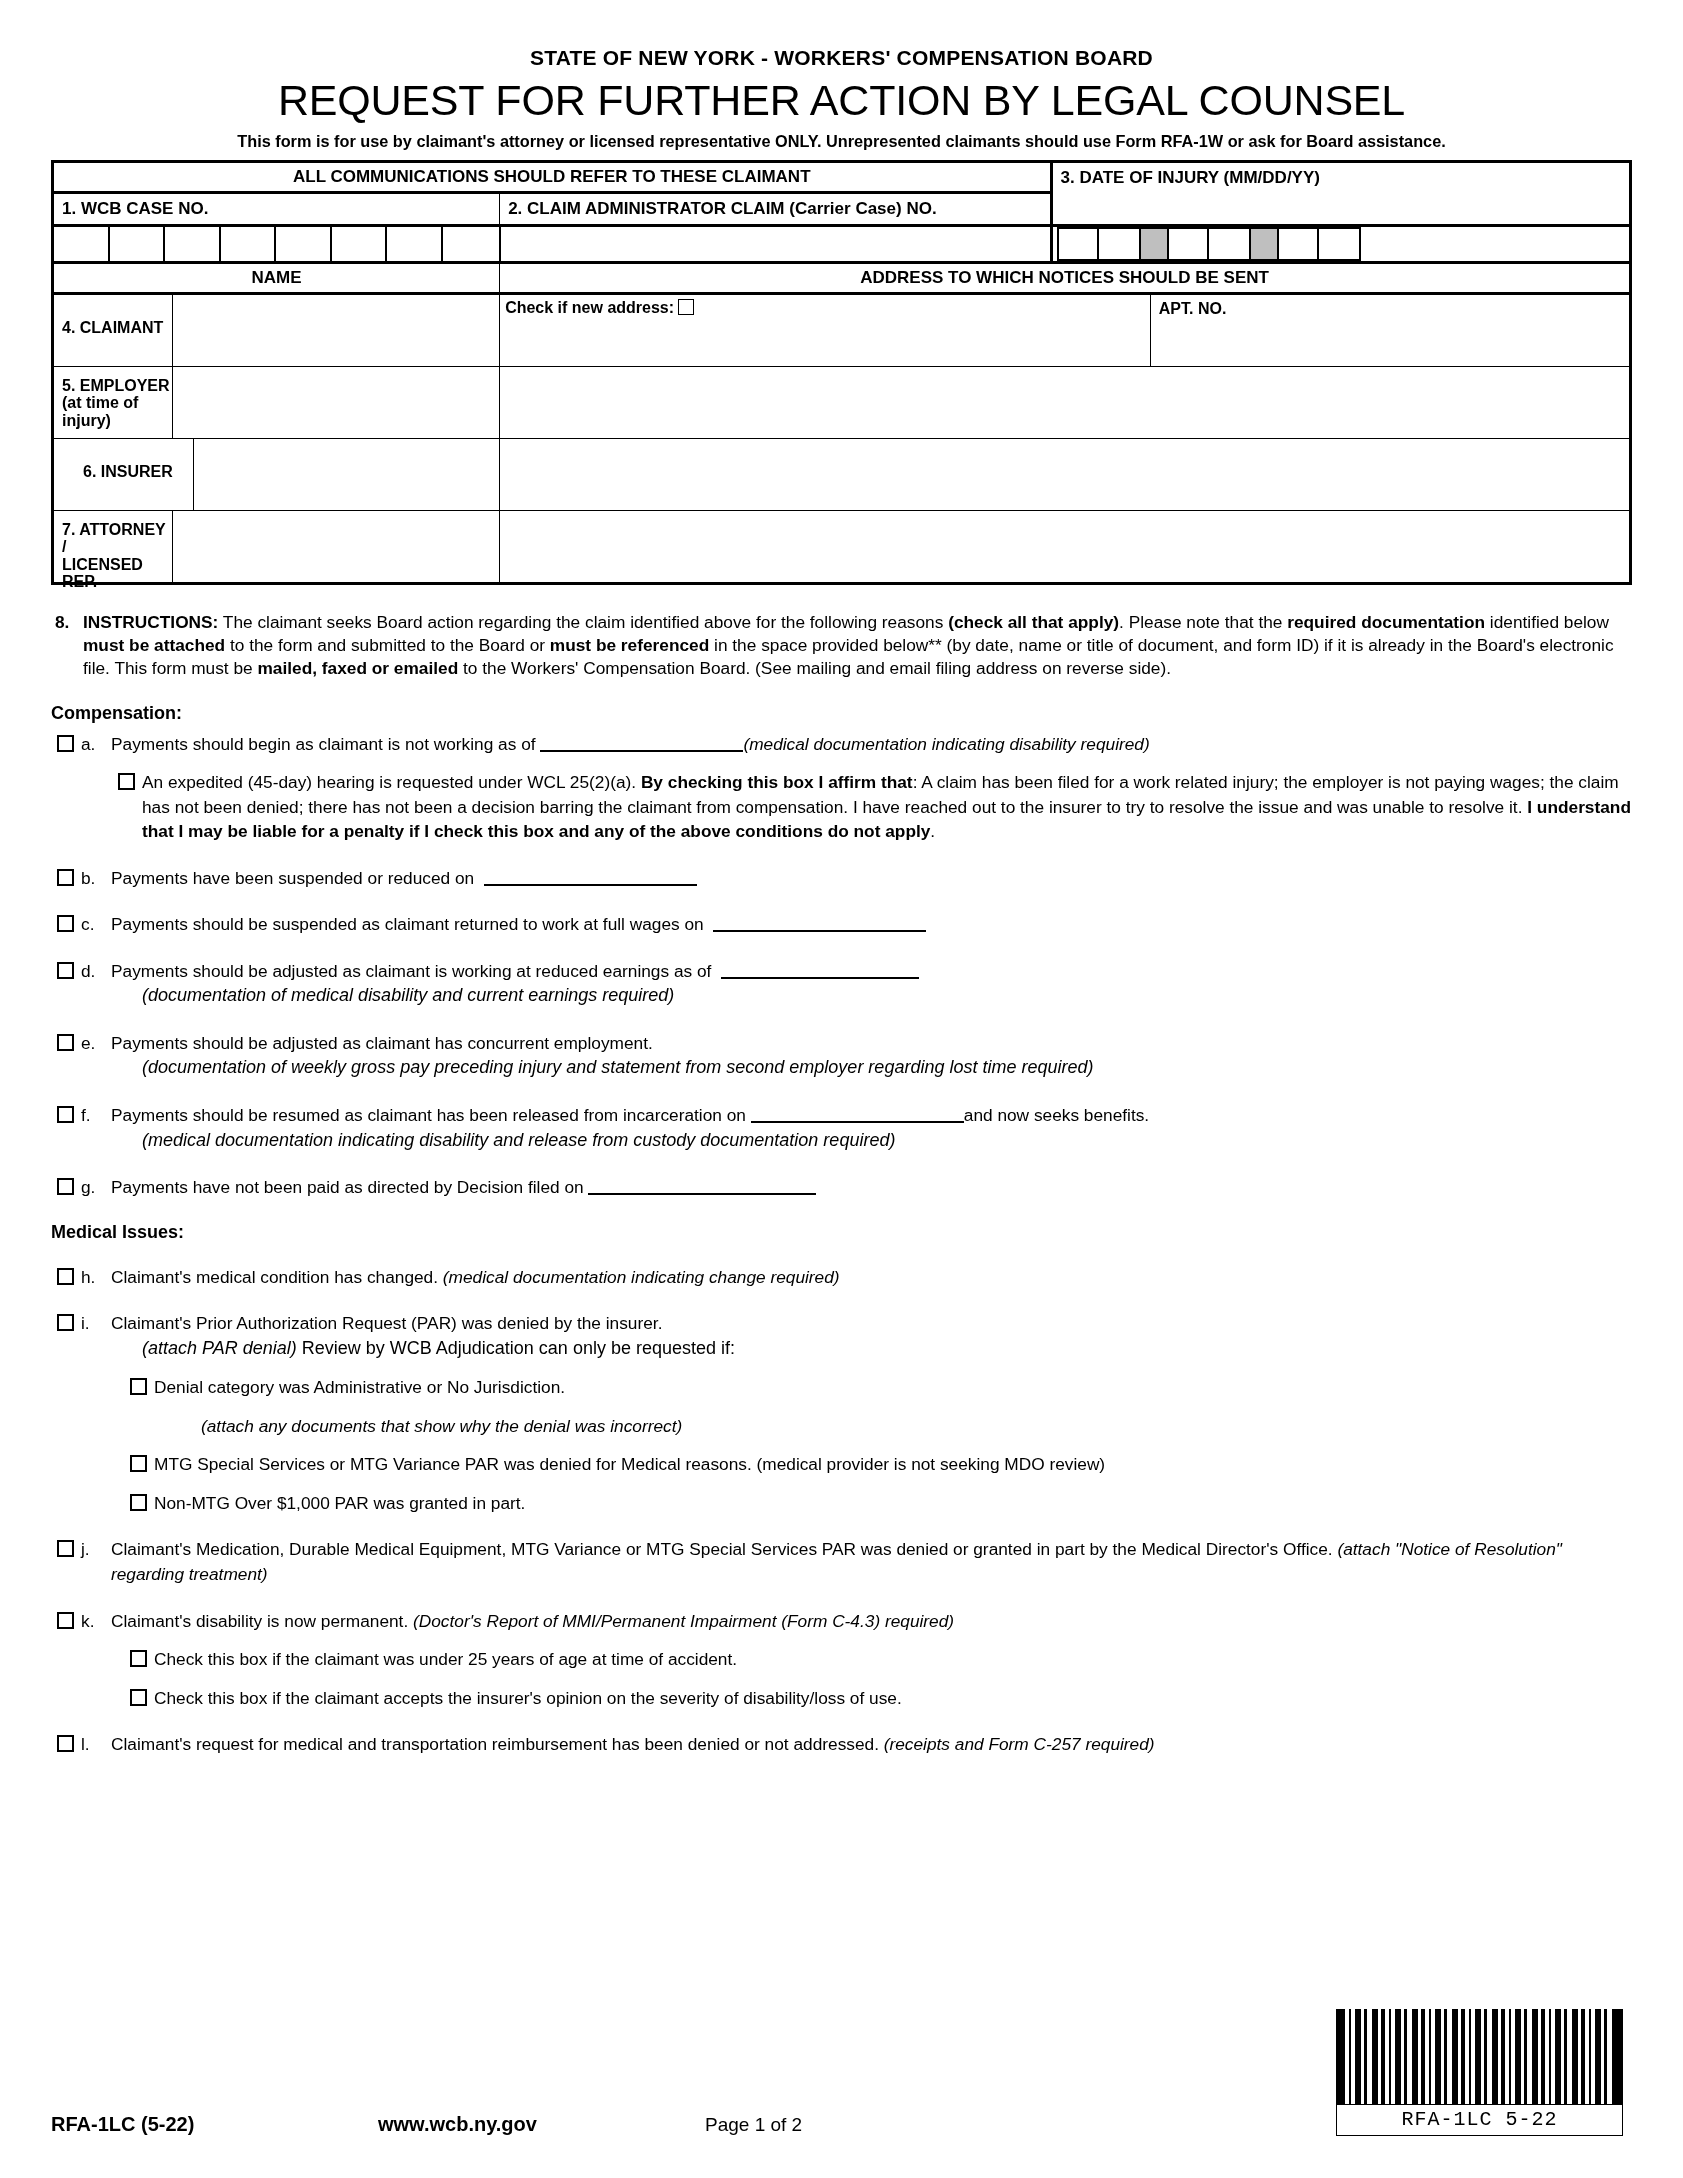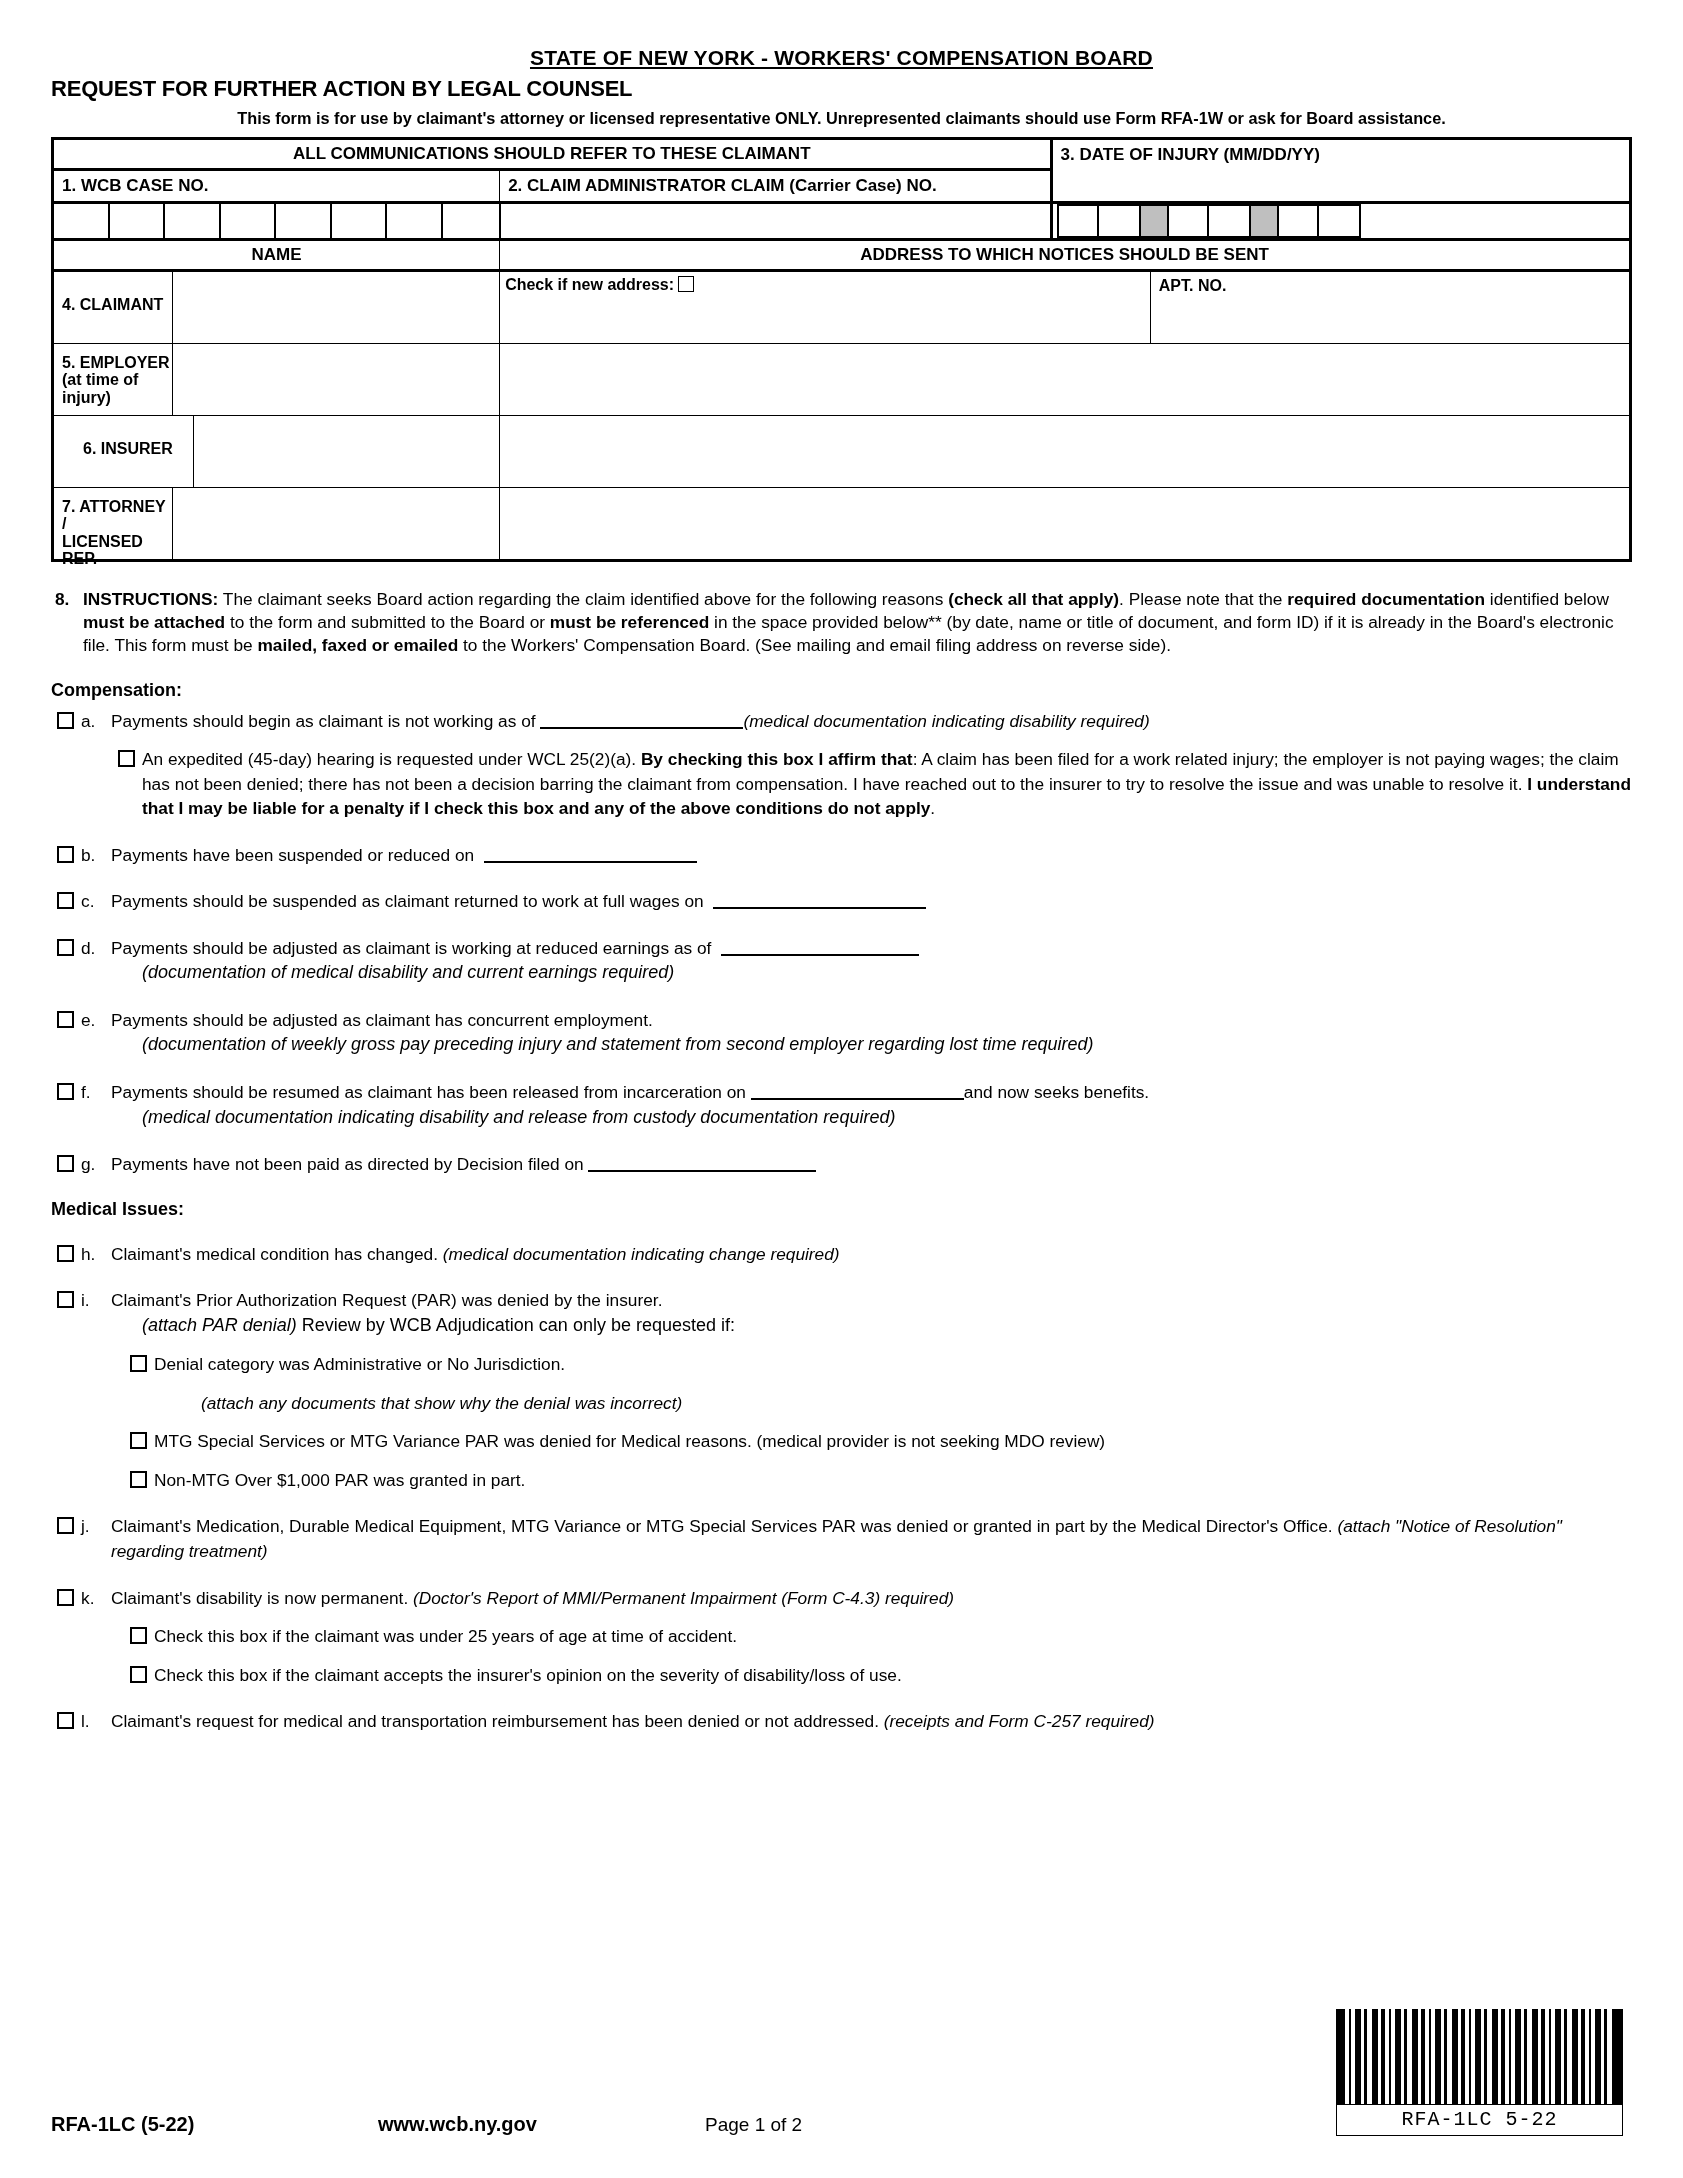--- a/index.html
+++ b/index.html
@@ -20,25 +20,25 @@
     padding: 46px 51px 0 51px;
   }
 
   
   .hdr-agency {
     text-align: center;
     font-weight: bold;
     font-size: 21px;
     letter-spacing: 0.2px;
     margin: 0 0 6px 0;
-    text-decoration: underline;
   }
   .hdr-title {
-    font-weight: bold;
-    font-size: 22px;
+    text-align: center;
+    font-weight: normal;
+    font-size: 43px;
     letter-spacing: -0.2px;
     margin: 0 0 7px 0;
   }
   .hdr-sub {
     text-align: center;
     font-weight: bold;
     font-size: 16.3px;
     margin: 0 0 9px 0;
   }
 

